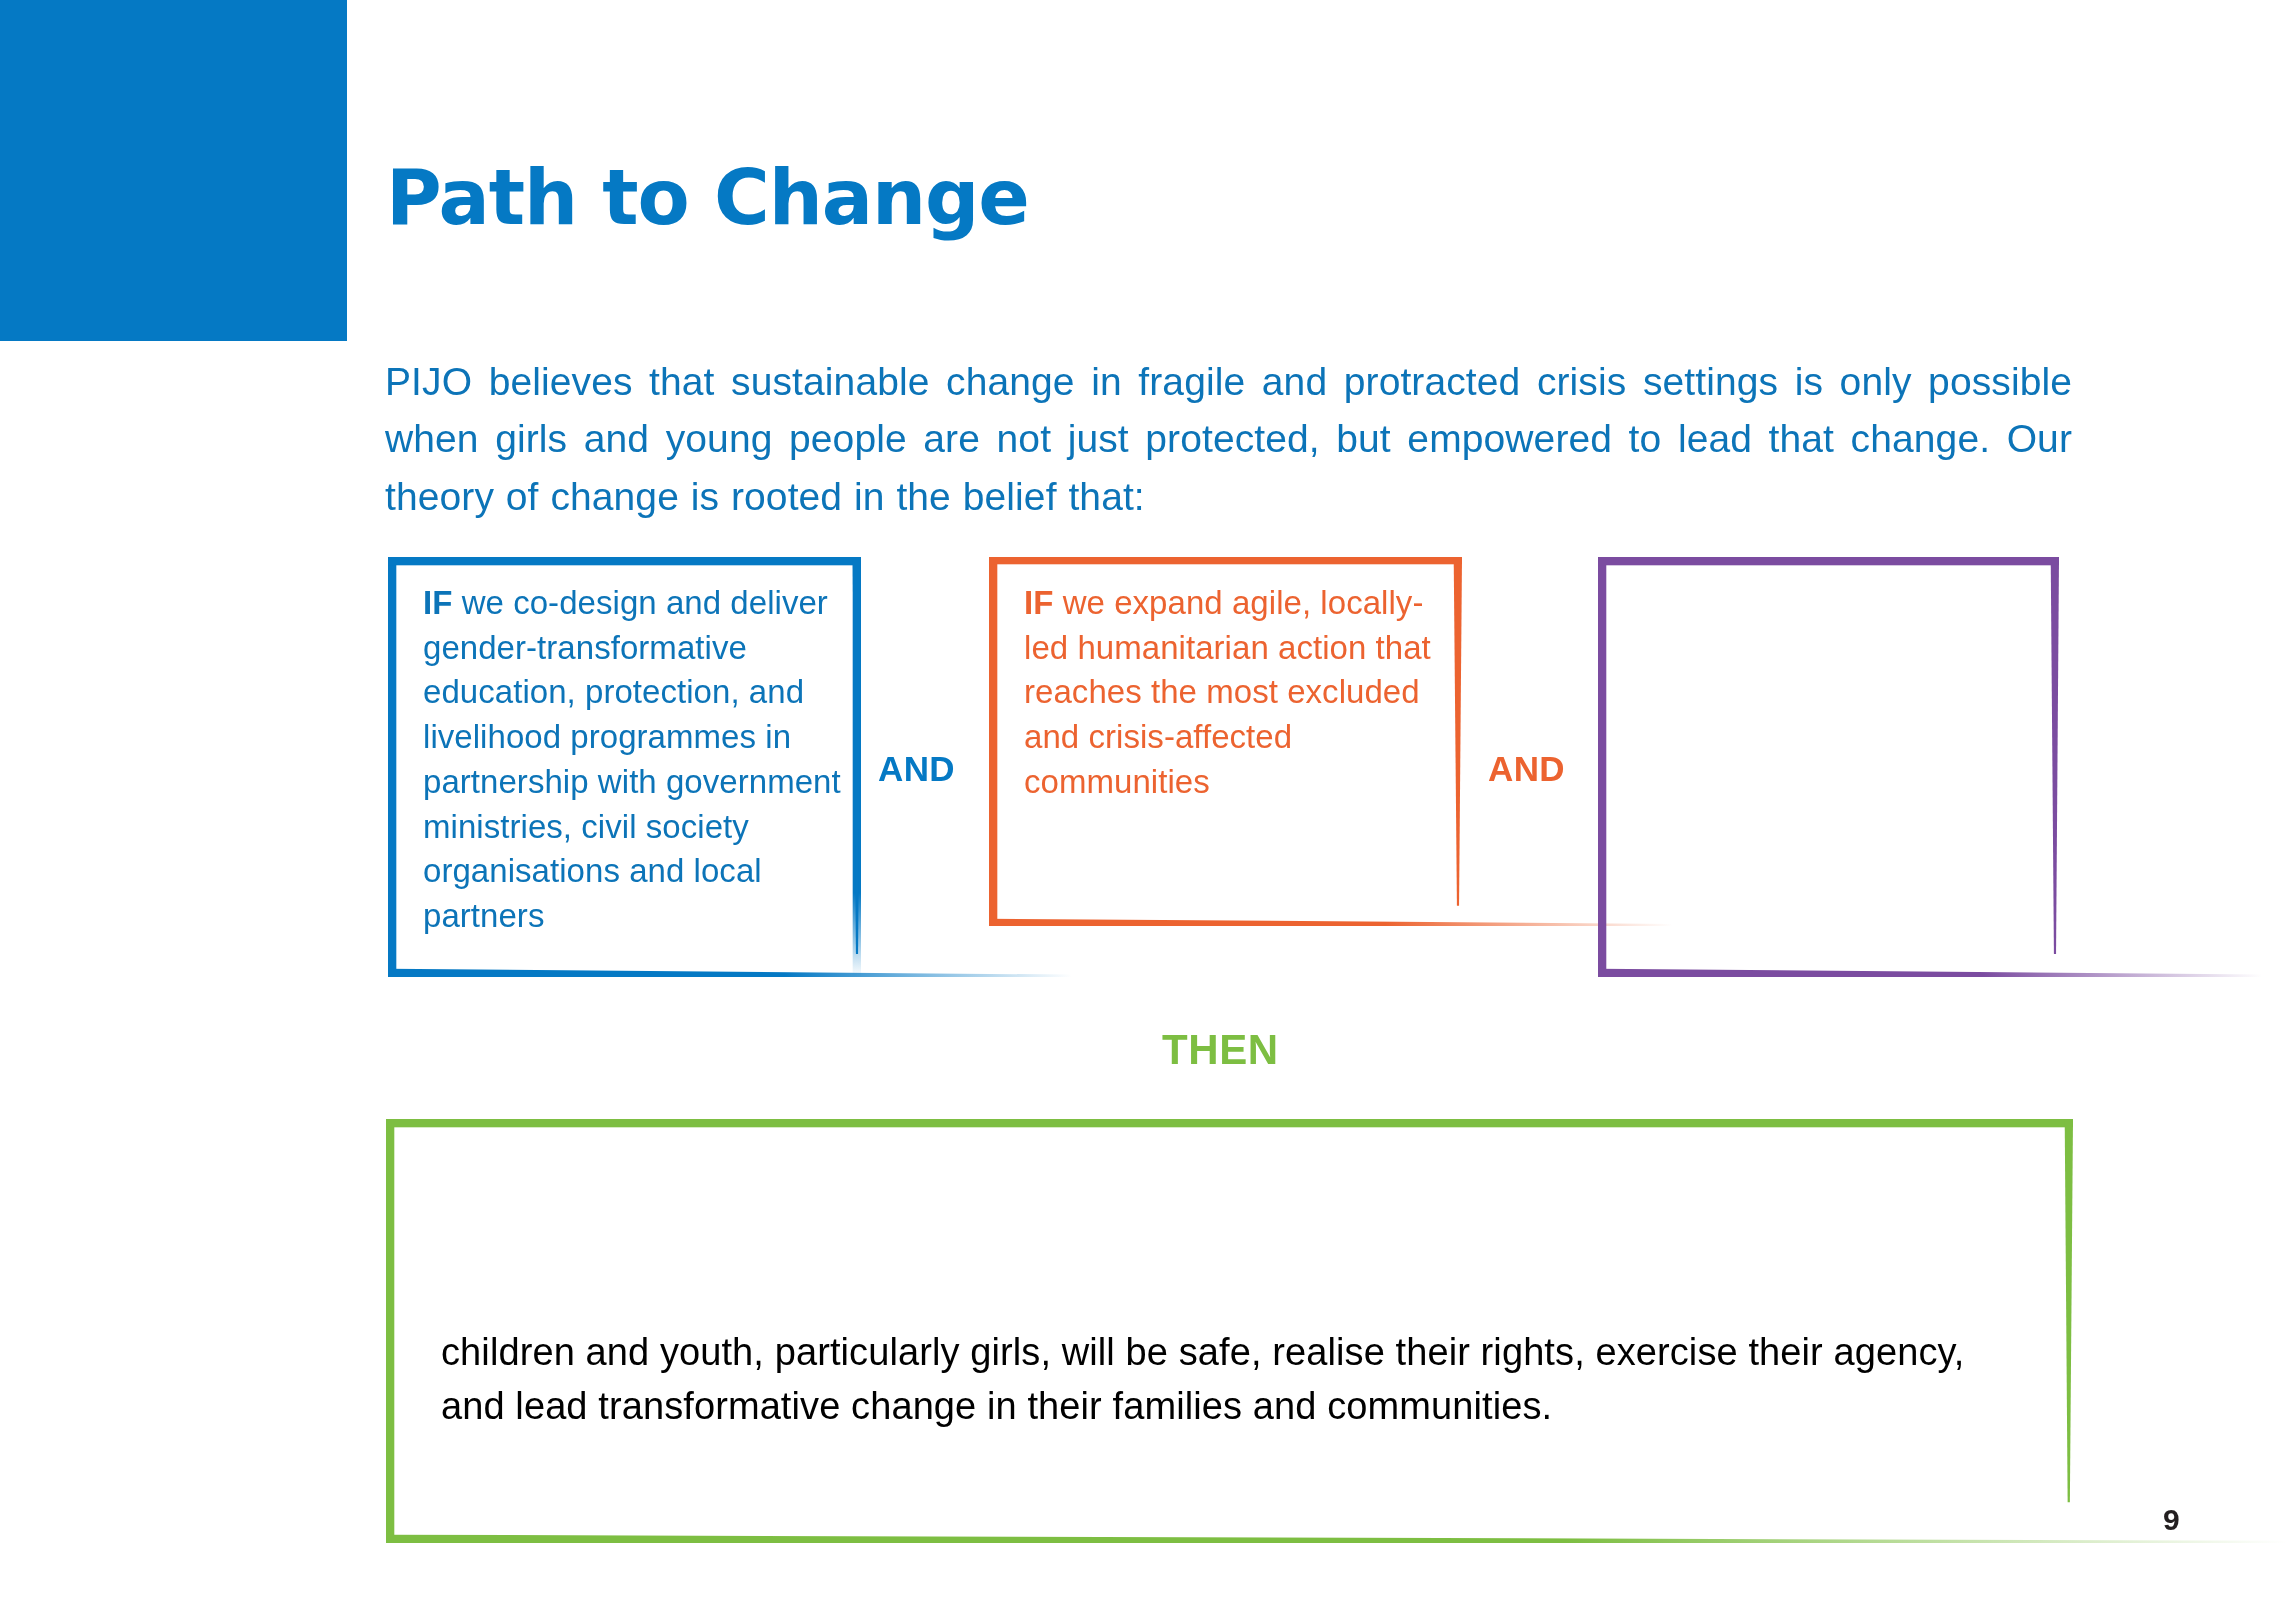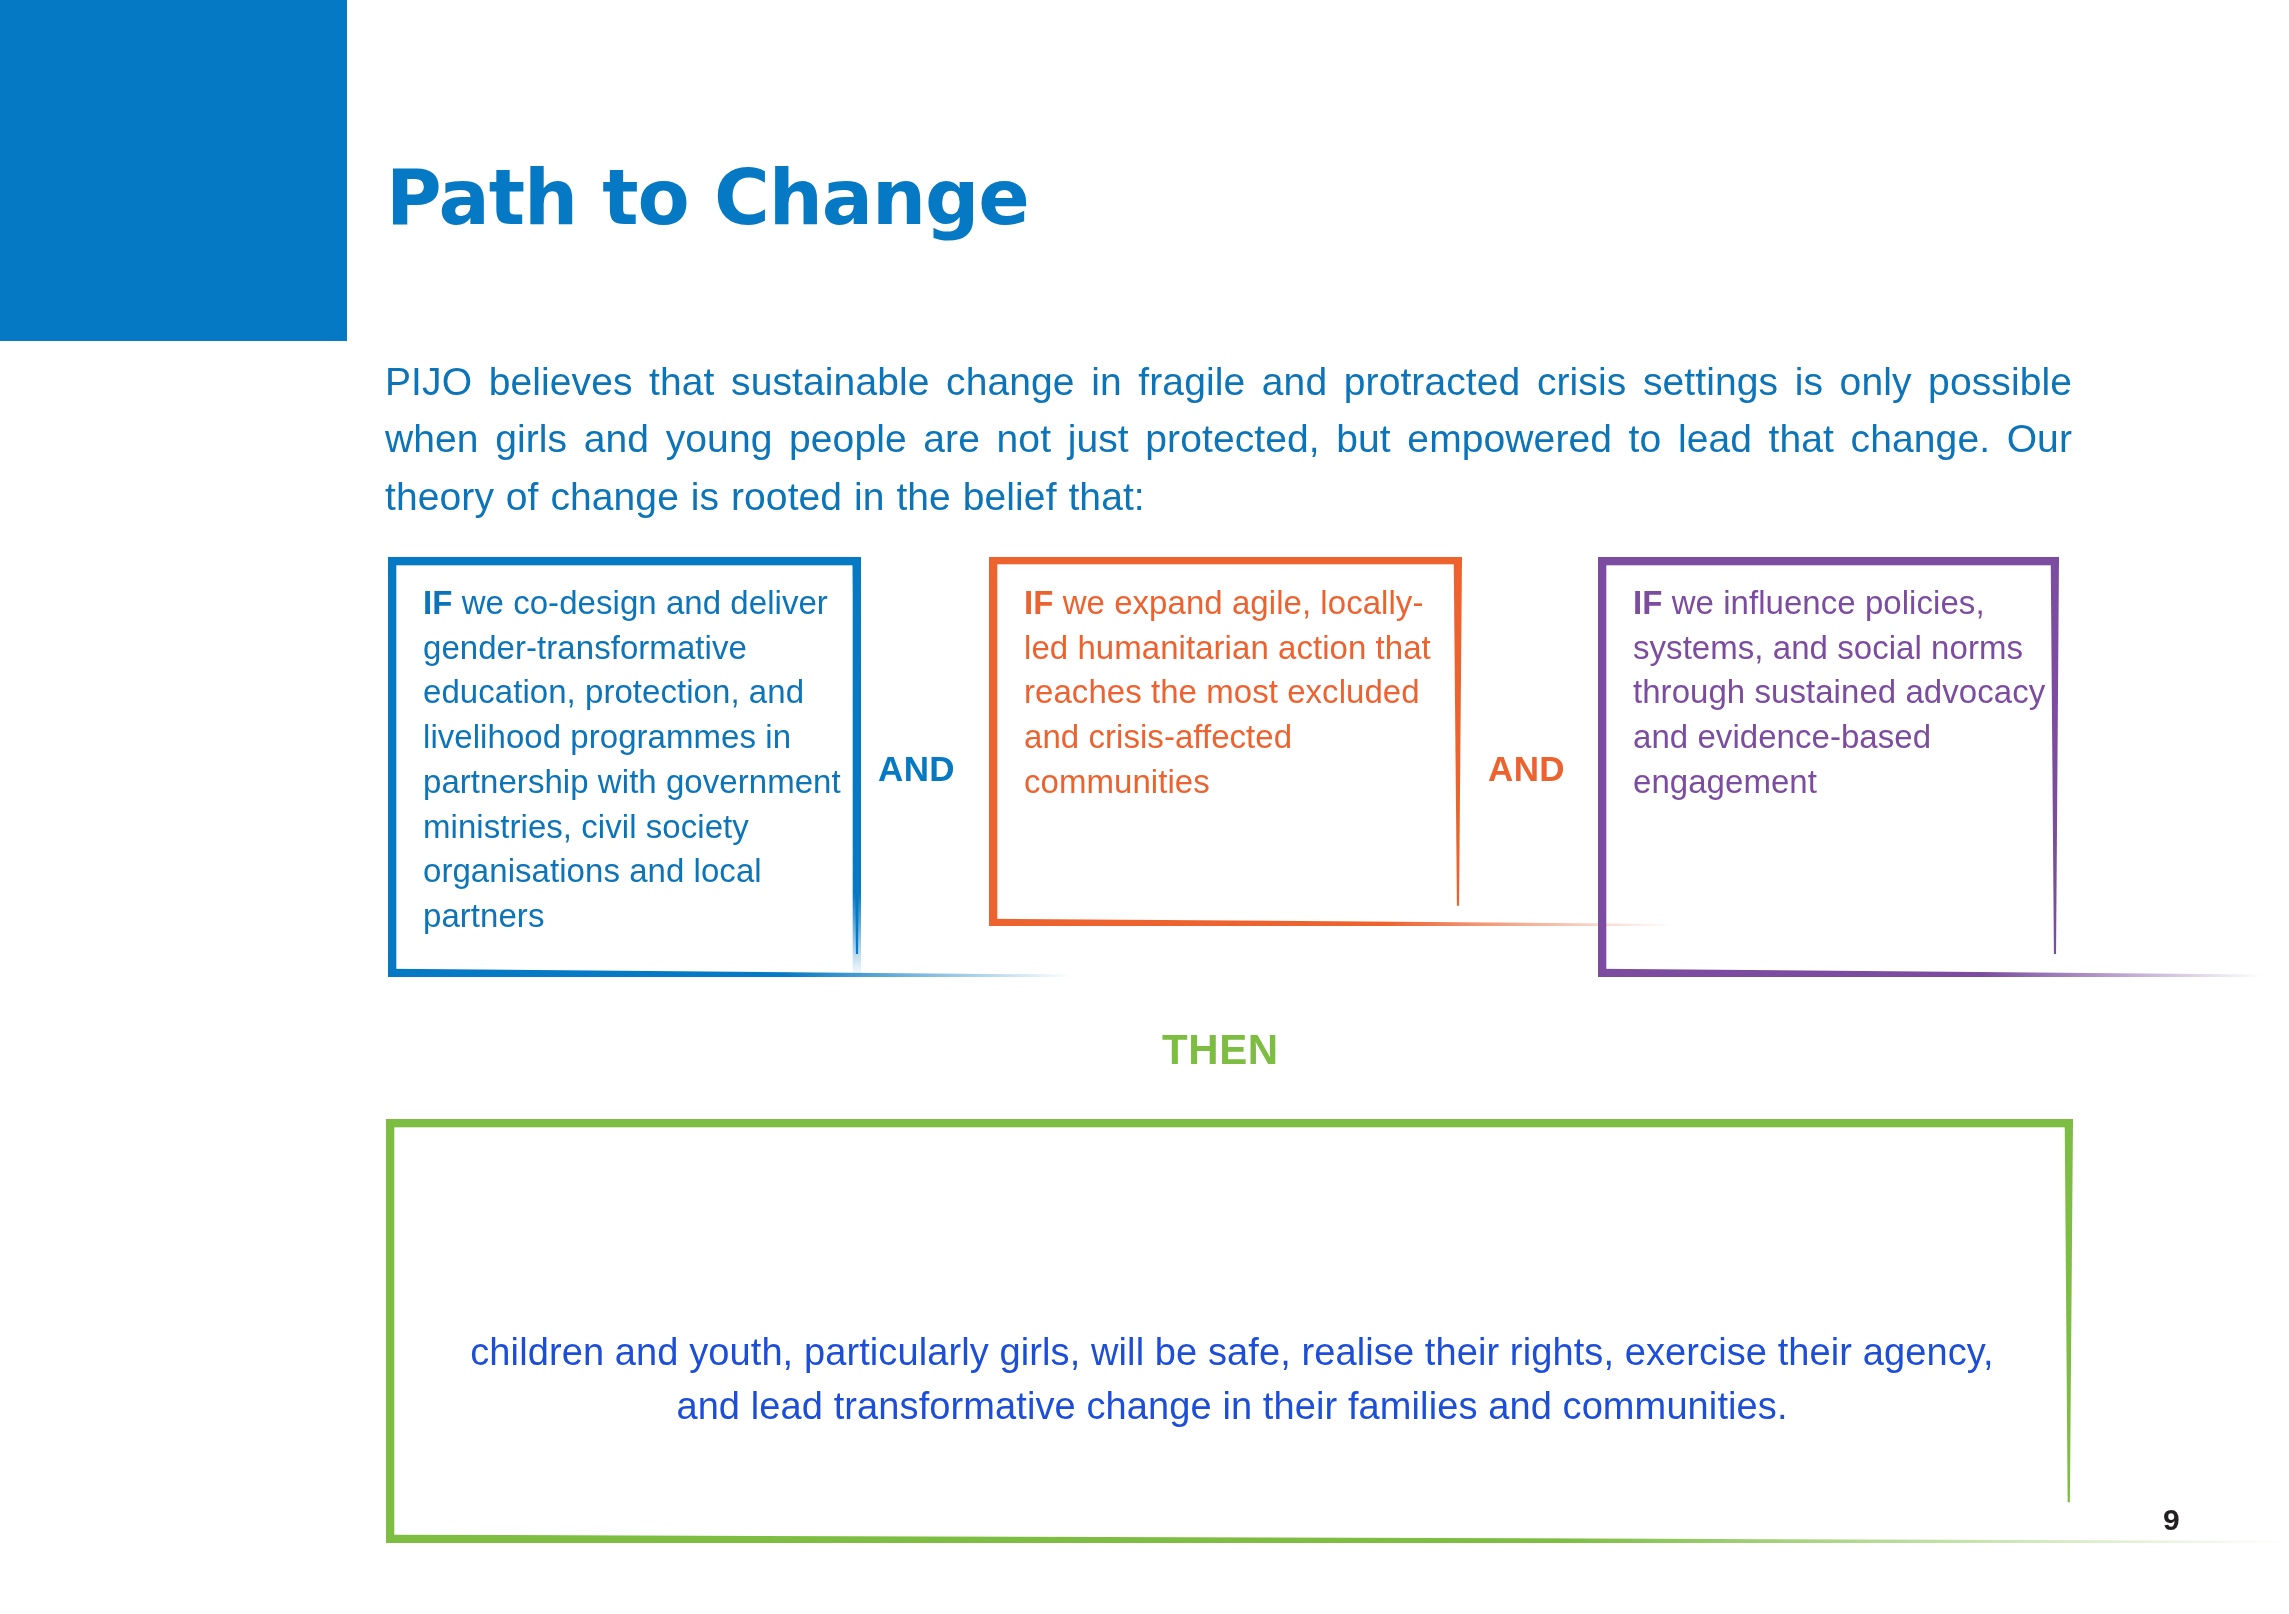--- a/index.html
+++ b/index.html
@@ -67,21 +67,21 @@
   #then-label{
     position:absolute;left:1162px;top:1026px;
     font-size:42px;font-weight:700;letter-spacing:0.6px;color:#7DBE42;
   }
 
   
   #then-box{position:absolute;left:386px;top:1119px;width:1687px;height:424px;}
   #then-box .box-frame{position:absolute;left:0;top:0;width:100%;height:100%;overflow:visible;}
   #then-text{
     position:absolute;left:55px;right:50px;top:207px;
-    font-size:38px;line-height:1.42;color:#1d4ed8;text-align:center;
+    font-size:38px;line-height:1.42;color:#000000;
     letter-spacing:0.1px;
   }
 
   
   #page-number{
     position:absolute;left:2163px;top:1503px;
     font-size:30px;font-weight:700;color:#231F20;
   }
 </style>
 </head>
@@ -151,23 +151,20 @@
           <stop offset="0%" stop-color="#7B4CA0" stop-opacity="1"></stop>
           <stop offset="58%" stop-color="#7B4CA0" stop-opacity="1"></stop>
           <stop offset="100%" stop-color="#7B4CA0" stop-opacity="0"></stop>
         </linearGradient>
       </defs>
       <rect x="0" y="0" width="9" height="455" fill="#7B4CA0"></rect>
       <rect x="0" y="0" width="500" height="9" fill="#7B4CA0"></rect>
       <path d="M491,0 L500,0 L496.8,430 L494.5,430 Z" fill="#7B4CA0"></path>
       <path d="M0,446 L720,452.4 L720,455 L0,455 Z" fill="url(#gradPurpleH)"></path>
     </svg>
-    <div class="box-text">
-      <span class="kw">IF</span><span> we influence policies, systems, and social norms through sustained advocacy and evidence-based engagement</span>
-    </div>
   </div>
 </div>
 
 <div class="and-label" id="and-1">AND</div>
 <div class="and-label" id="and-2">AND</div>
 
 <div id="then-label">THEN</div>
 
 <div id="then-box">
   <svg class="box-frame" viewBox="0 0 1828 459" preserveAspectRatio="none">

